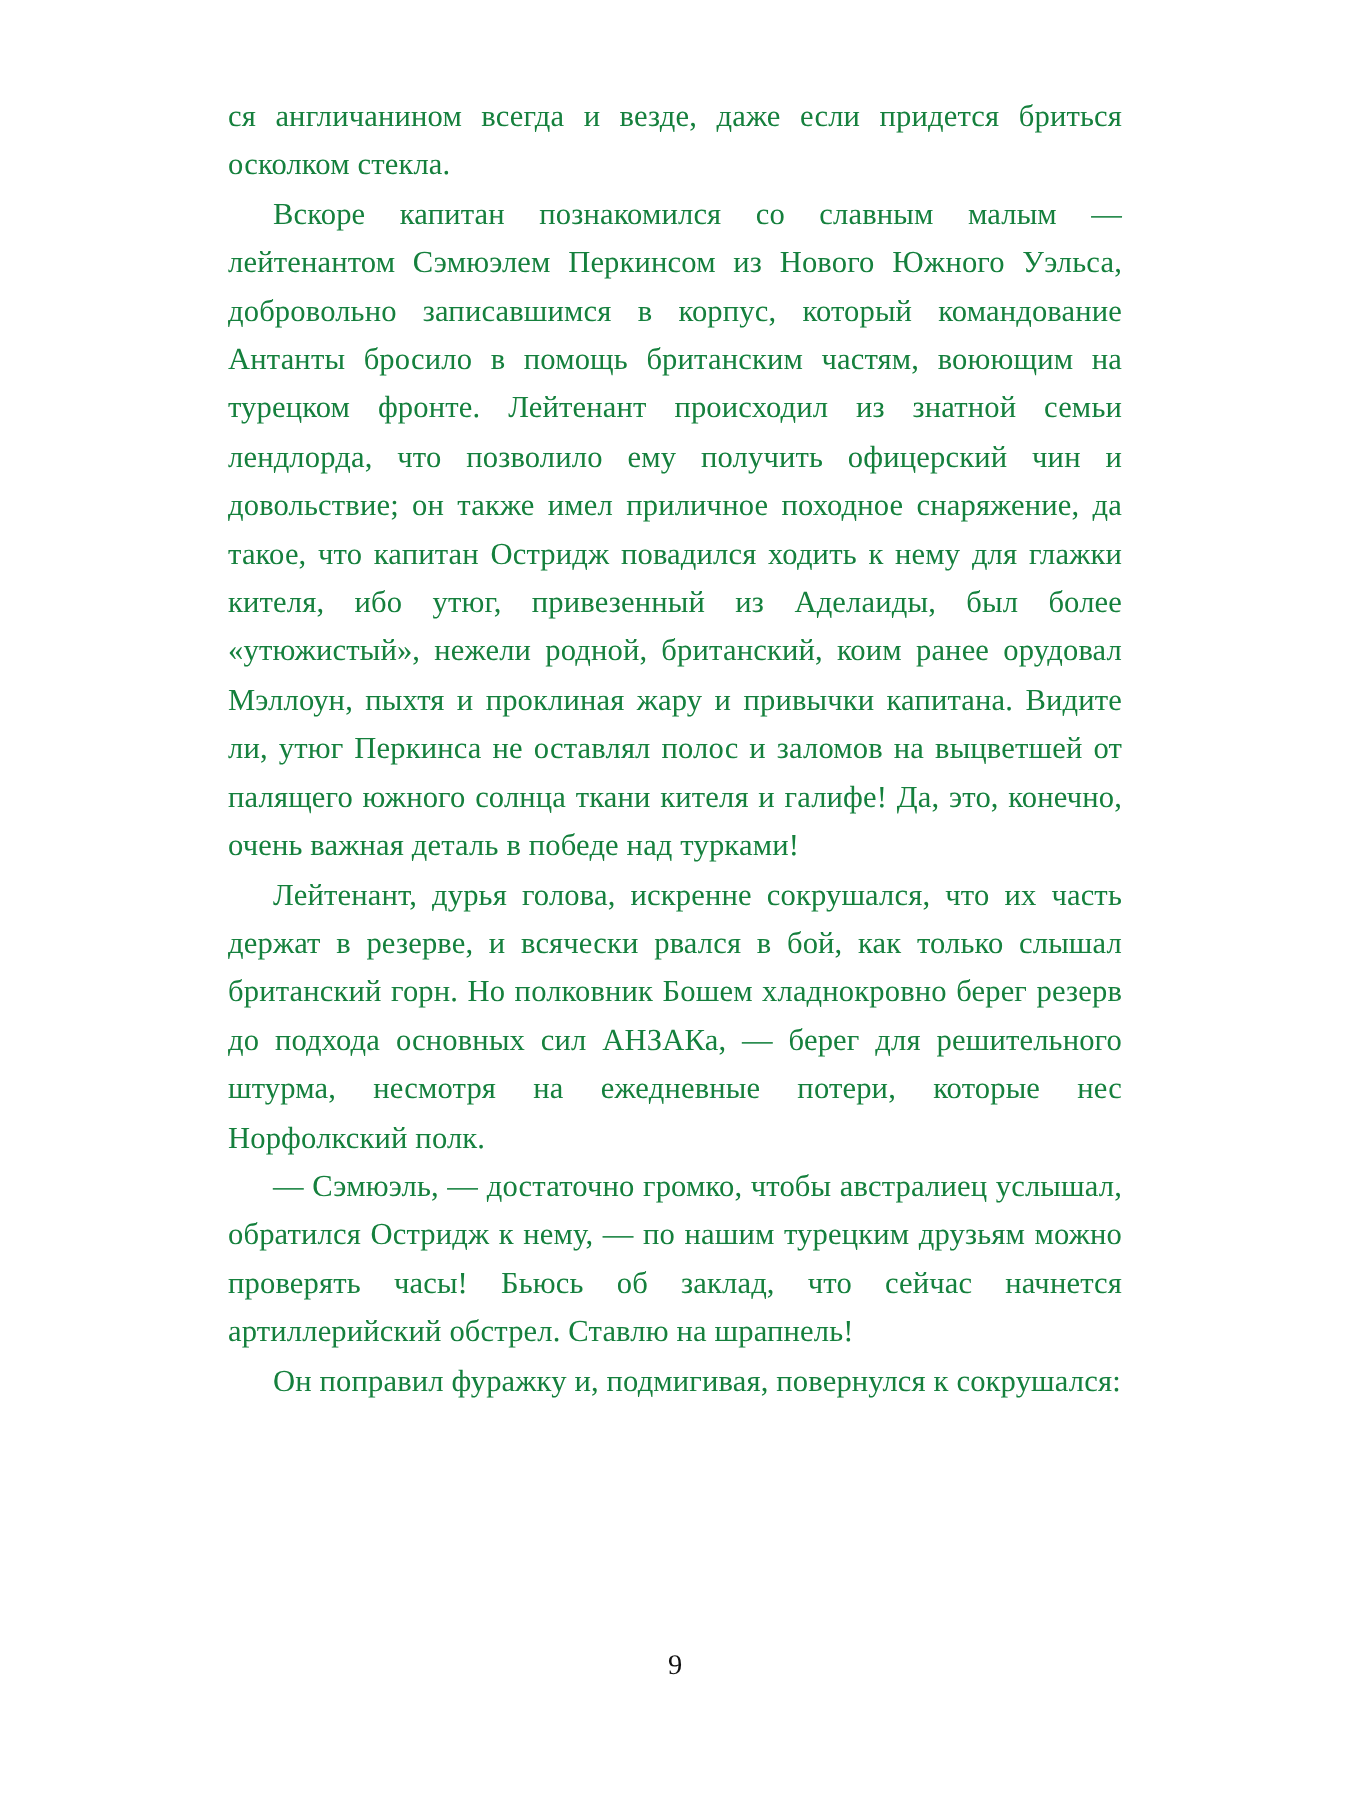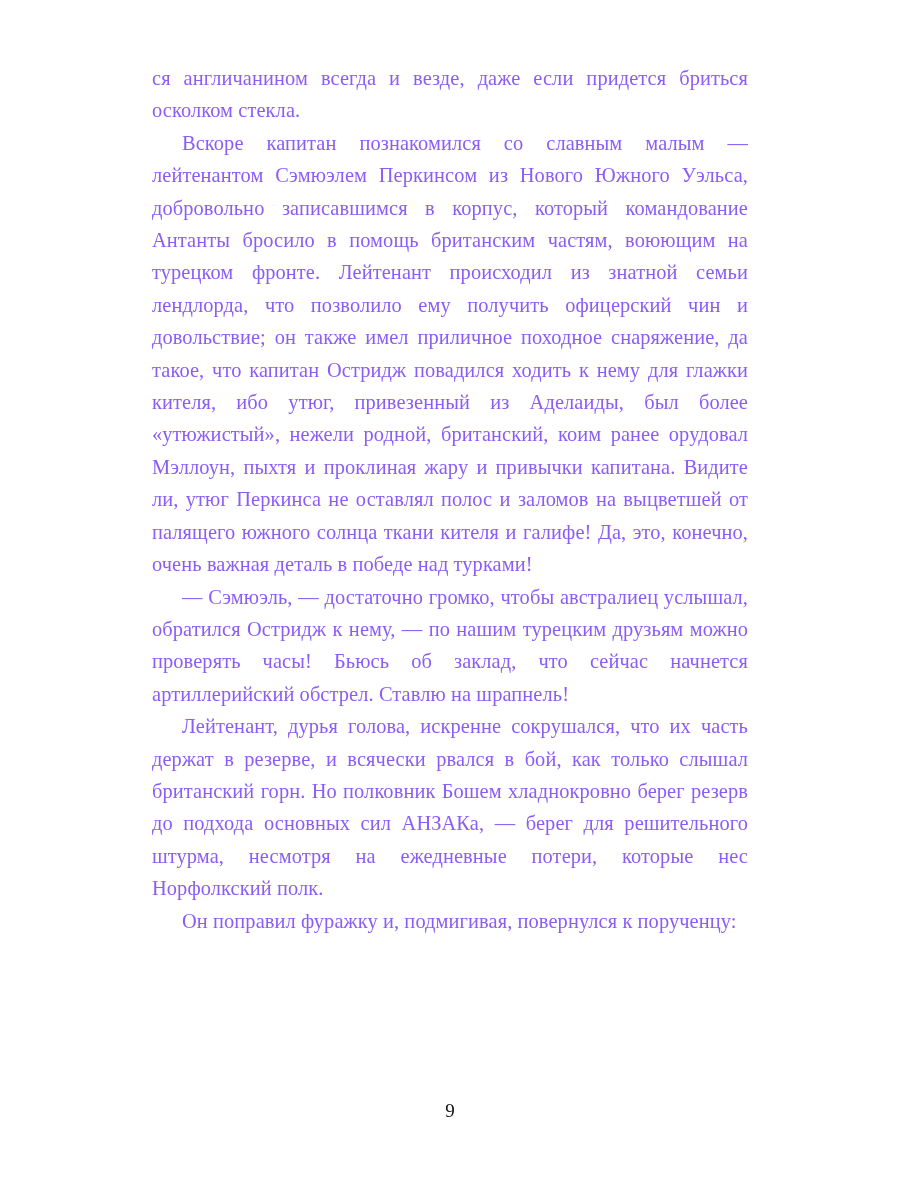--- a/index.html
+++ b/index.html
@@ -19,21 +19,21 @@
     width: 900px;
     height: 1200px;
     box-sizing: border-box;
     padding: 62px 152px 0 152px;
   }
   .body-text {
     font-size: 20.4px;
     line-height: 32.4px;
     text-align: justify;
     text-justify: inter-word;
-    color: #8b5cf6;
+    color: #15803d;
     letter-spacing: 0.1px;
   }
   .para {
     margin: 0;
     text-indent: 30px;
   }
   .para.cont {
     text-indent: 0;
   }
   .page-number {
@@ -46,18 +46,18 @@
     color: #111111;
   }
 </style>
 </head>
 <body>
 
 <div class="page">
   <div class="body-text">
     <p class="para cont">ся англичанином всегда и везде, даже если придется бриться осколком стекла.</p>
     <p class="para">Вскоре капитан познакомился со славным малым — лейтенантом Сэмюэлем Перкинсом из Нового Южного Уэльса, добровольно записавшимся в корпус, который командование Антанты бросило в помощь британским частям, воюющим на турецком фронте. Лейтенант происходил из знатной семьи лендлорда, что позволило ему получить офицерский чин и довольствие; он также имел приличное походное снаряжение, да такое, что капитан Остридж повадился ходить к нему для глажки кителя, ибо утюг, привезенный из Аделаиды, был более «утюжистый», нежели родной, британский, коим ранее орудовал Мэллоун, пыхтя и проклиная жару и привычки капитана. Видите ли, утюг Перкинса не оставлял полос и заломов на выцветшей от палящего южного солнца ткани кителя и галифе! Да, это, конечно, очень важная деталь в победе над турками!</p>
+    <p class="para">Лейтенант, дурья голова, искренне сокрушался, что их часть держат в резерве, и всячески рвался в бой, как только слышал британский горн. Но полковник Бошем хладнокровно берег резерв до подхода основных сил АНЗАКа, — берег для решительного штурма, несмотря на ежедневные потери, которые нес Норфолкский полк.</p>
     <p class="para">— Сэмюэль, — достаточно громко, чтобы австралиец услышал, обратился Остридж к нему, — по нашим турецким друзьям можно проверять часы! Бьюсь об заклад, что сейчас начнется артиллерийский обстрел. Ставлю на шрапнель!</p>
-    <p class="para">Лейтенант, дурья голова, искренне сокрушался, что их часть держат в резерве, и всячески рвался в бой, как только слышал британский горн. Но полковник Бошем хладнокровно берег резерв до подхода основных сил АНЗАКа, — берег для решительного штурма, несмотря на ежедневные потери, которые нес Норфолкский полк.</p>
-    <p class="para">Он поправил фуражку и, подмигивая, повернулся к порученцу:</p>
+    <p class="para">Он поправил фуражку и, подмигивая, повернулся к сокрушался:</p>
   </div>
   <div class="page-number">9</div>
 </div>
 
 </body></html>

